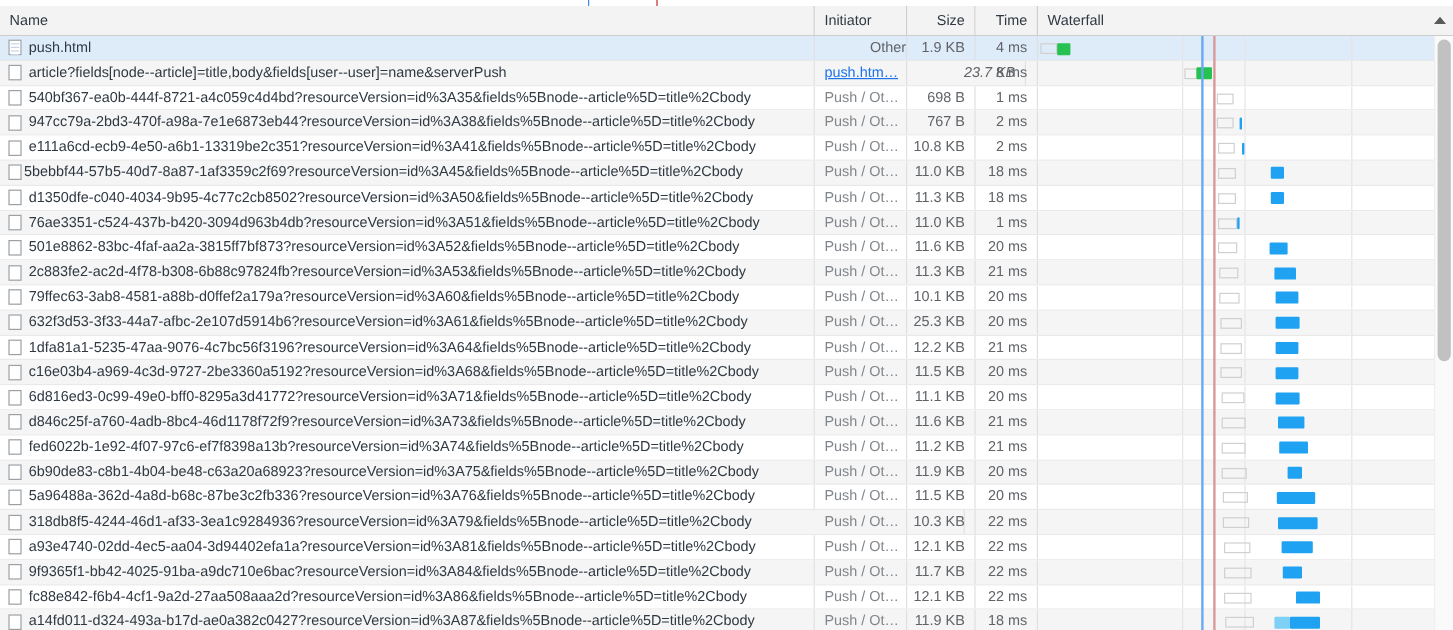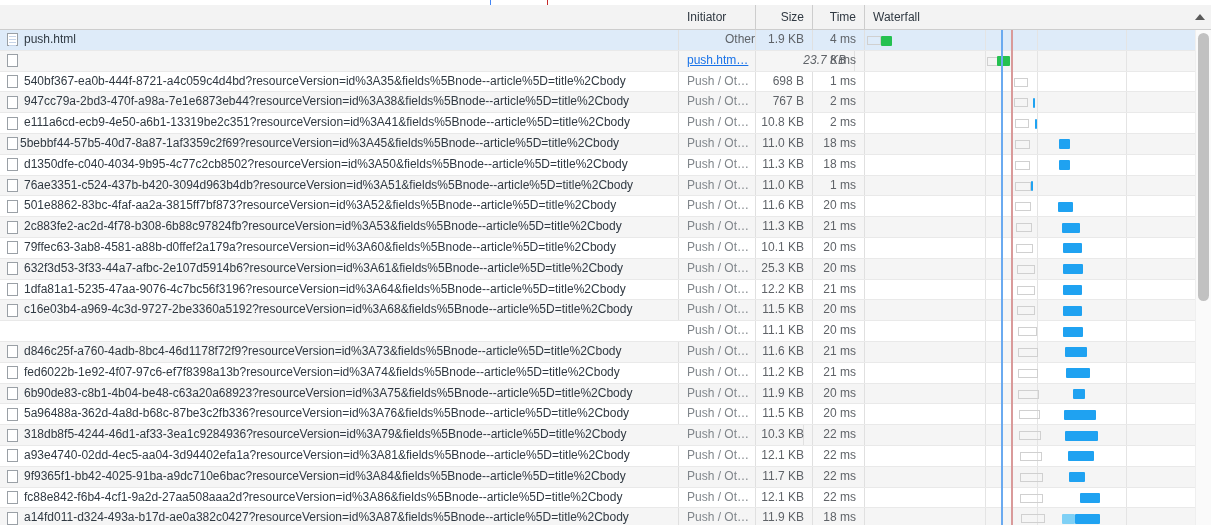--- a/index.html
+++ b/index.html
@@ -113,20 +113,21 @@
 <div class="panel">
 
   <div class="overview-strip">
     <div class="ov-tick" id="ov-dcl" style="left: 490px; background: rgb(66, 133, 244);"></div>
     <div class="ov-tick" id="ov-load" style="left: 547px; background: rgb(198, 40, 40);"></div>
   </div>
 
   <div class="net-table">
 
     <div class="thead" id="thead">
+        <div class="th" style="left: 0px; width: 679px;"><span>Name</span></div>
         <div class="th" style="left: 679px; width: 77px;"><span>Initiator</span></div>
         <div class="th" style="left: 756px; width: 57px; text-align: right; padding-right: 8px; padding-left: 0px;"><span>Size</span></div>
         <div class="th" style="left: 813px; width: 52px; text-align: right; padding-right: 8px; padding-left: 0px;"><span>Time</span></div>
         <div class="th sorted-marker" style="left: 865px; width: 346px; border-right: none;"><span>Waterfall</span><span class="sort-arrow"></span></div>
       </div>
 
     <div class="tbody" id="tbody">
         <div class="row odd selected">
           <div class="cell name" style="width: 679px;"><span class="ico doc"></span><span>push.html</span></div>
           <div class="cell initiator" style="left: 679px; width: 77px; text-align: right;">Other</div>
@@ -134,21 +135,21 @@
           <div class="cell time" style="left: 813px; width: 52px;">4 ms</div>
           <div class="cell waterfall" style="left: 865px; width: 346px;">
             <div class="wf-grid" style="left: 120px;"></div>
             <div class="wf-grid" style="left: 172px;"></div>
             <div class="wf-grid" style="left: 261px;"></div>
             <div class="wf-queue" style="left: 2px; width: 14px;"></div>
             <div class="wf-bar" style="left: 16px; width: 11px; background: rgb(37, 193, 81);"></div>
           </div>
         </div>
         <div class="row even">
-          <div class="cell name" style="width: 679px;"><span class="ico blank"></span></div>
+          <div class="cell name" style="width: 679px;"><span class="ico blank"></span><span>article?fields[node--article]=title,body&amp;fields[user--user]=name&amp;serverPush</span></div>
           <div class="cell initiator link" style="left: 679px; width: 77px;">push.htm…</div>
           <div class="cell size" style="left: 798px; width: 57px; font-style: italic;">23.7 KB</div>
           <div class="cell time" style="left: 813px; width: 52px;">8 ms</div>
           <div class="cell waterfall" style="left: 865px; width: 346px;">
             <div class="wf-grid" style="left: 120px;"></div>
             <div class="wf-grid" style="left: 172px;"></div>
             <div class="wf-grid" style="left: 261px;"></div>
             <div class="wf-queue" style="left: 122px; width: 11px;"></div>
             <div class="wf-bar" style="left: 132px; width: 13px; background: rgb(37, 193, 81);"></div>
           </div>
@@ -302,20 +303,21 @@
           <div class="cell time" style="left: 813px; width: 52px;">20 ms</div>
           <div class="cell waterfall" style="left: 865px; width: 346px;">
             <div class="wf-grid" style="left: 120px;"></div>
             <div class="wf-grid" style="left: 172px;"></div>
             <div class="wf-grid" style="left: 261px;"></div>
             <div class="wf-queue" style="left: 152px; width: 18px;"></div>
             <div class="wf-bar" style="left: 198px; width: 19px; background: rgb(31, 162, 241);"></div>
           </div>
         </div>
         <div class="row odd">
+          <div class="cell name" style="width: 679px;"><span class="ico blank"></span><span>6d816ed3-0c99-49e0-bff0-8295a3d41772?resourceVersion=id%3A71&amp;fields%5Bnode--article%5D=title%2Cbody</span></div>
           <div class="cell initiator" style="left: 679px; width: 77px;">Push / Ot…</div>
           <div class="cell size" style="left: 756px; width: 57px;">11.1 KB</div>
           <div class="cell time" style="left: 813px; width: 52px;">20 ms</div>
           <div class="cell waterfall" style="left: 865px; width: 346px;">
             <div class="wf-grid" style="left: 120px;"></div>
             <div class="wf-grid" style="left: 172px;"></div>
             <div class="wf-grid" style="left: 261px;"></div>
             <div class="wf-queue" style="left: 153px; width: 19px;"></div>
             <div class="wf-bar" style="left: 198px; width: 20px; background: rgb(31, 162, 241);"></div>
           </div>

